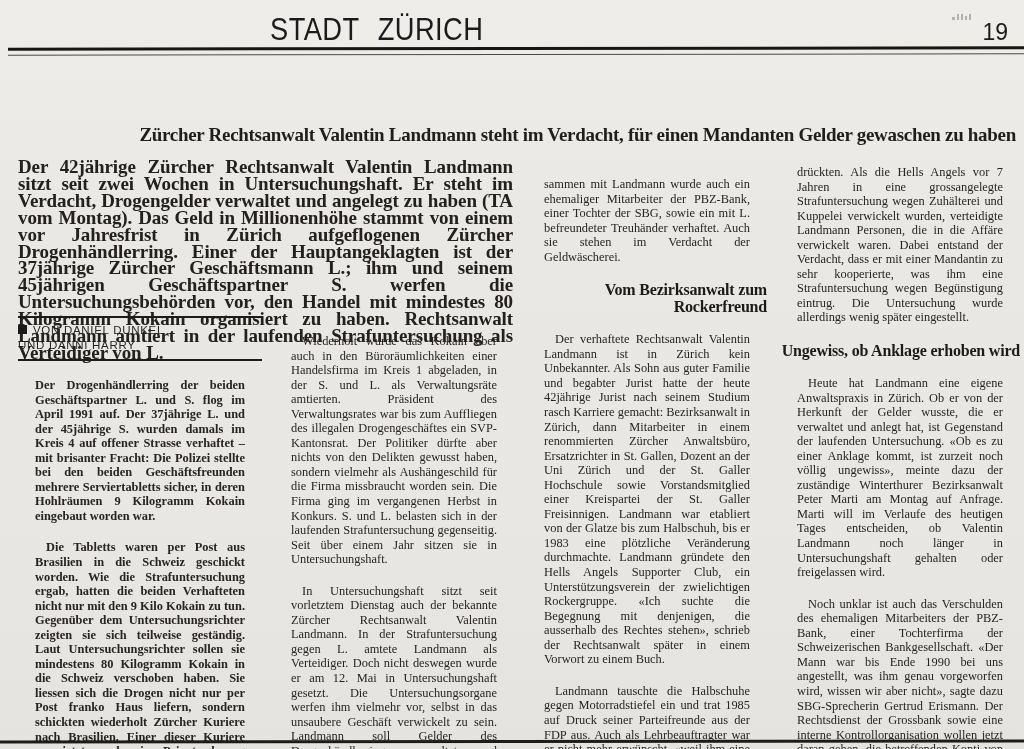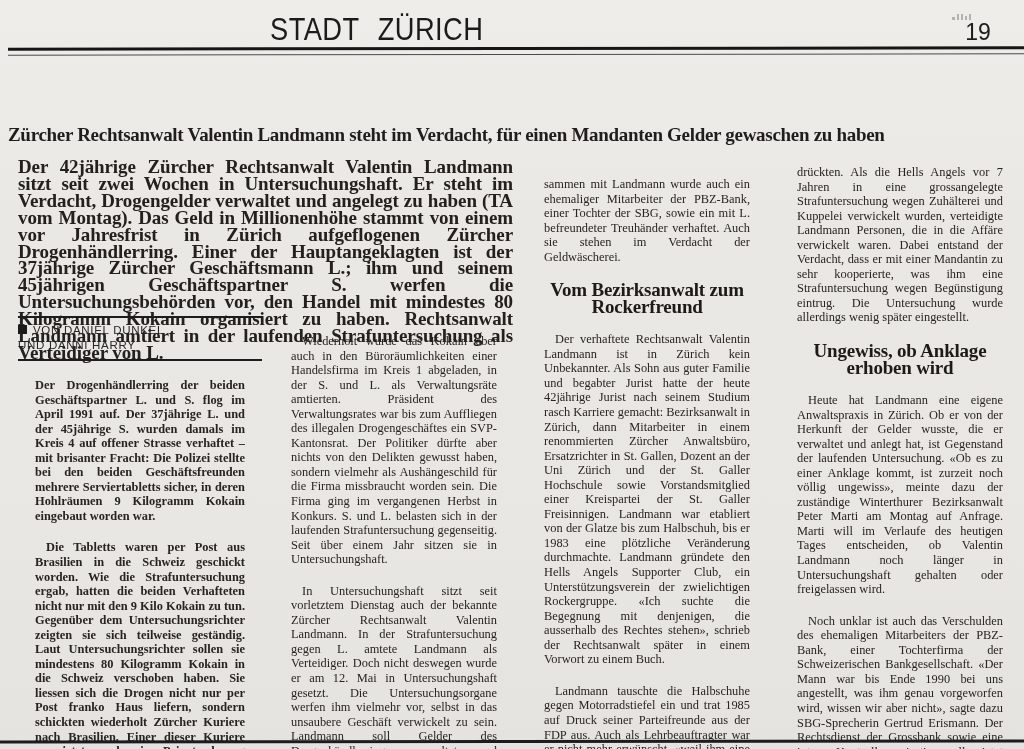--- a/index.html
+++ b/index.html
@@ -9,40 +9,40 @@
     font-family:"Liberation Serif",serif;color:#1e1c1b;
   }
   
   .section-title{
     position:absolute;left:270px;top:12px;
     font-family:"Liberation Sans",sans-serif;font-size:31px;font-weight:normal;
     color:#1b1b1b;letter-spacing:.5px;word-spacing:12px;white-space:nowrap;
     transform:scaleX(.88);transform-origin:left center;
   }
   .page-number{
-    position:absolute;right:16px;top:19px;width:60px;text-align:center;
+    position:absolute;right:16px;top:19px;width:60px;text-align:right;
     font-family:"Liberation Sans",sans-serif;font-size:23px;color:#1b1b1b;
   }
   .header-rule{
     position:absolute;left:8px;right:0;top:47px;height:4px;
     border-top:3px solid #161616;border-bottom:1px solid #4a4a4a;
     transform:rotate(-.08deg);
   }
   .scan-artifact{position:absolute;left:952px;top:6px;width:60px;height:8px;opacity:.45;}
   .scan-artifact i{display:inline-block;width:2px;height:6px;background:#6b6b6b;margin-right:2px;}
   .scan-artifact i:nth-child(1){height:3px;width:3px;}
   .scan-artifact i:nth-child(4){height:4px;}
   
   .headline{
     position:absolute;left:20px;top:68px;width:984px;text-align:center;
     font-size:46px;font-weight:bold;letter-spacing:-1.5px;line-height:52px;
     color:#141210;white-space:nowrap;
   }
   .subheadline{
-    position:absolute;left:8px;top:124px;width:1008px;text-align:left;
+    position:absolute;left:8px;top:124px;width:1008px;text-align:right;
     font-size:19px;font-weight:bold;letter-spacing:-.3px;color:#201e1c;white-space:nowrap;
   }
   
   .lead{
     position:absolute;left:18px;top:159px;width:495px;
     font-size:19px;line-height:16.9px;font-weight:bold;text-align:justify;
     color:#23201d;letter-spacing:-.1px;
   }
   
   .byline{
@@ -55,21 +55,21 @@
   .byline-marker{display:inline-block;width:9px;height:9px;background:#1a1a1a;margin-right:6px;}
   
   .col{position:absolute;font-size:12.4px;line-height:14.55px;text-align:justify;
        color:#282421;hyphens:auto;-webkit-hyphens:auto;}
   .col p{margin:17px;}
   .col p.ind{text-indent:11px;}
   .col p.gap-sm{margin-top:3px;}
   .col p.gap-md{margin-top:7px;}
   .col p.gap-lg{margin-top:12px;}
   .col .subhead{
-    font-size:19px;font-weight:bold;line-height:17px;text-align:center;
+    font-size:16px;font-weight:bold;line-height:17px;text-align:right;
     margin-top:16px;margin-bottom:7px;letter-spacing:-.2px;color:#1d1a18;
   }
   .col1{left:18px; top:361px;width:244px;font-weight:bold;}
   .col2{left:274px;top:317px;width:240px;}
   .col3{left:527px;top:160px;width:240px;}
   .col4{left:780px;top:148px;width:240px;}
   
   .bottom-rule{position:absolute;left:0;top:740px;width:1024px;height:3px;background:#1c1c1c;
                transform:rotate(-.05deg);}
 </style>

